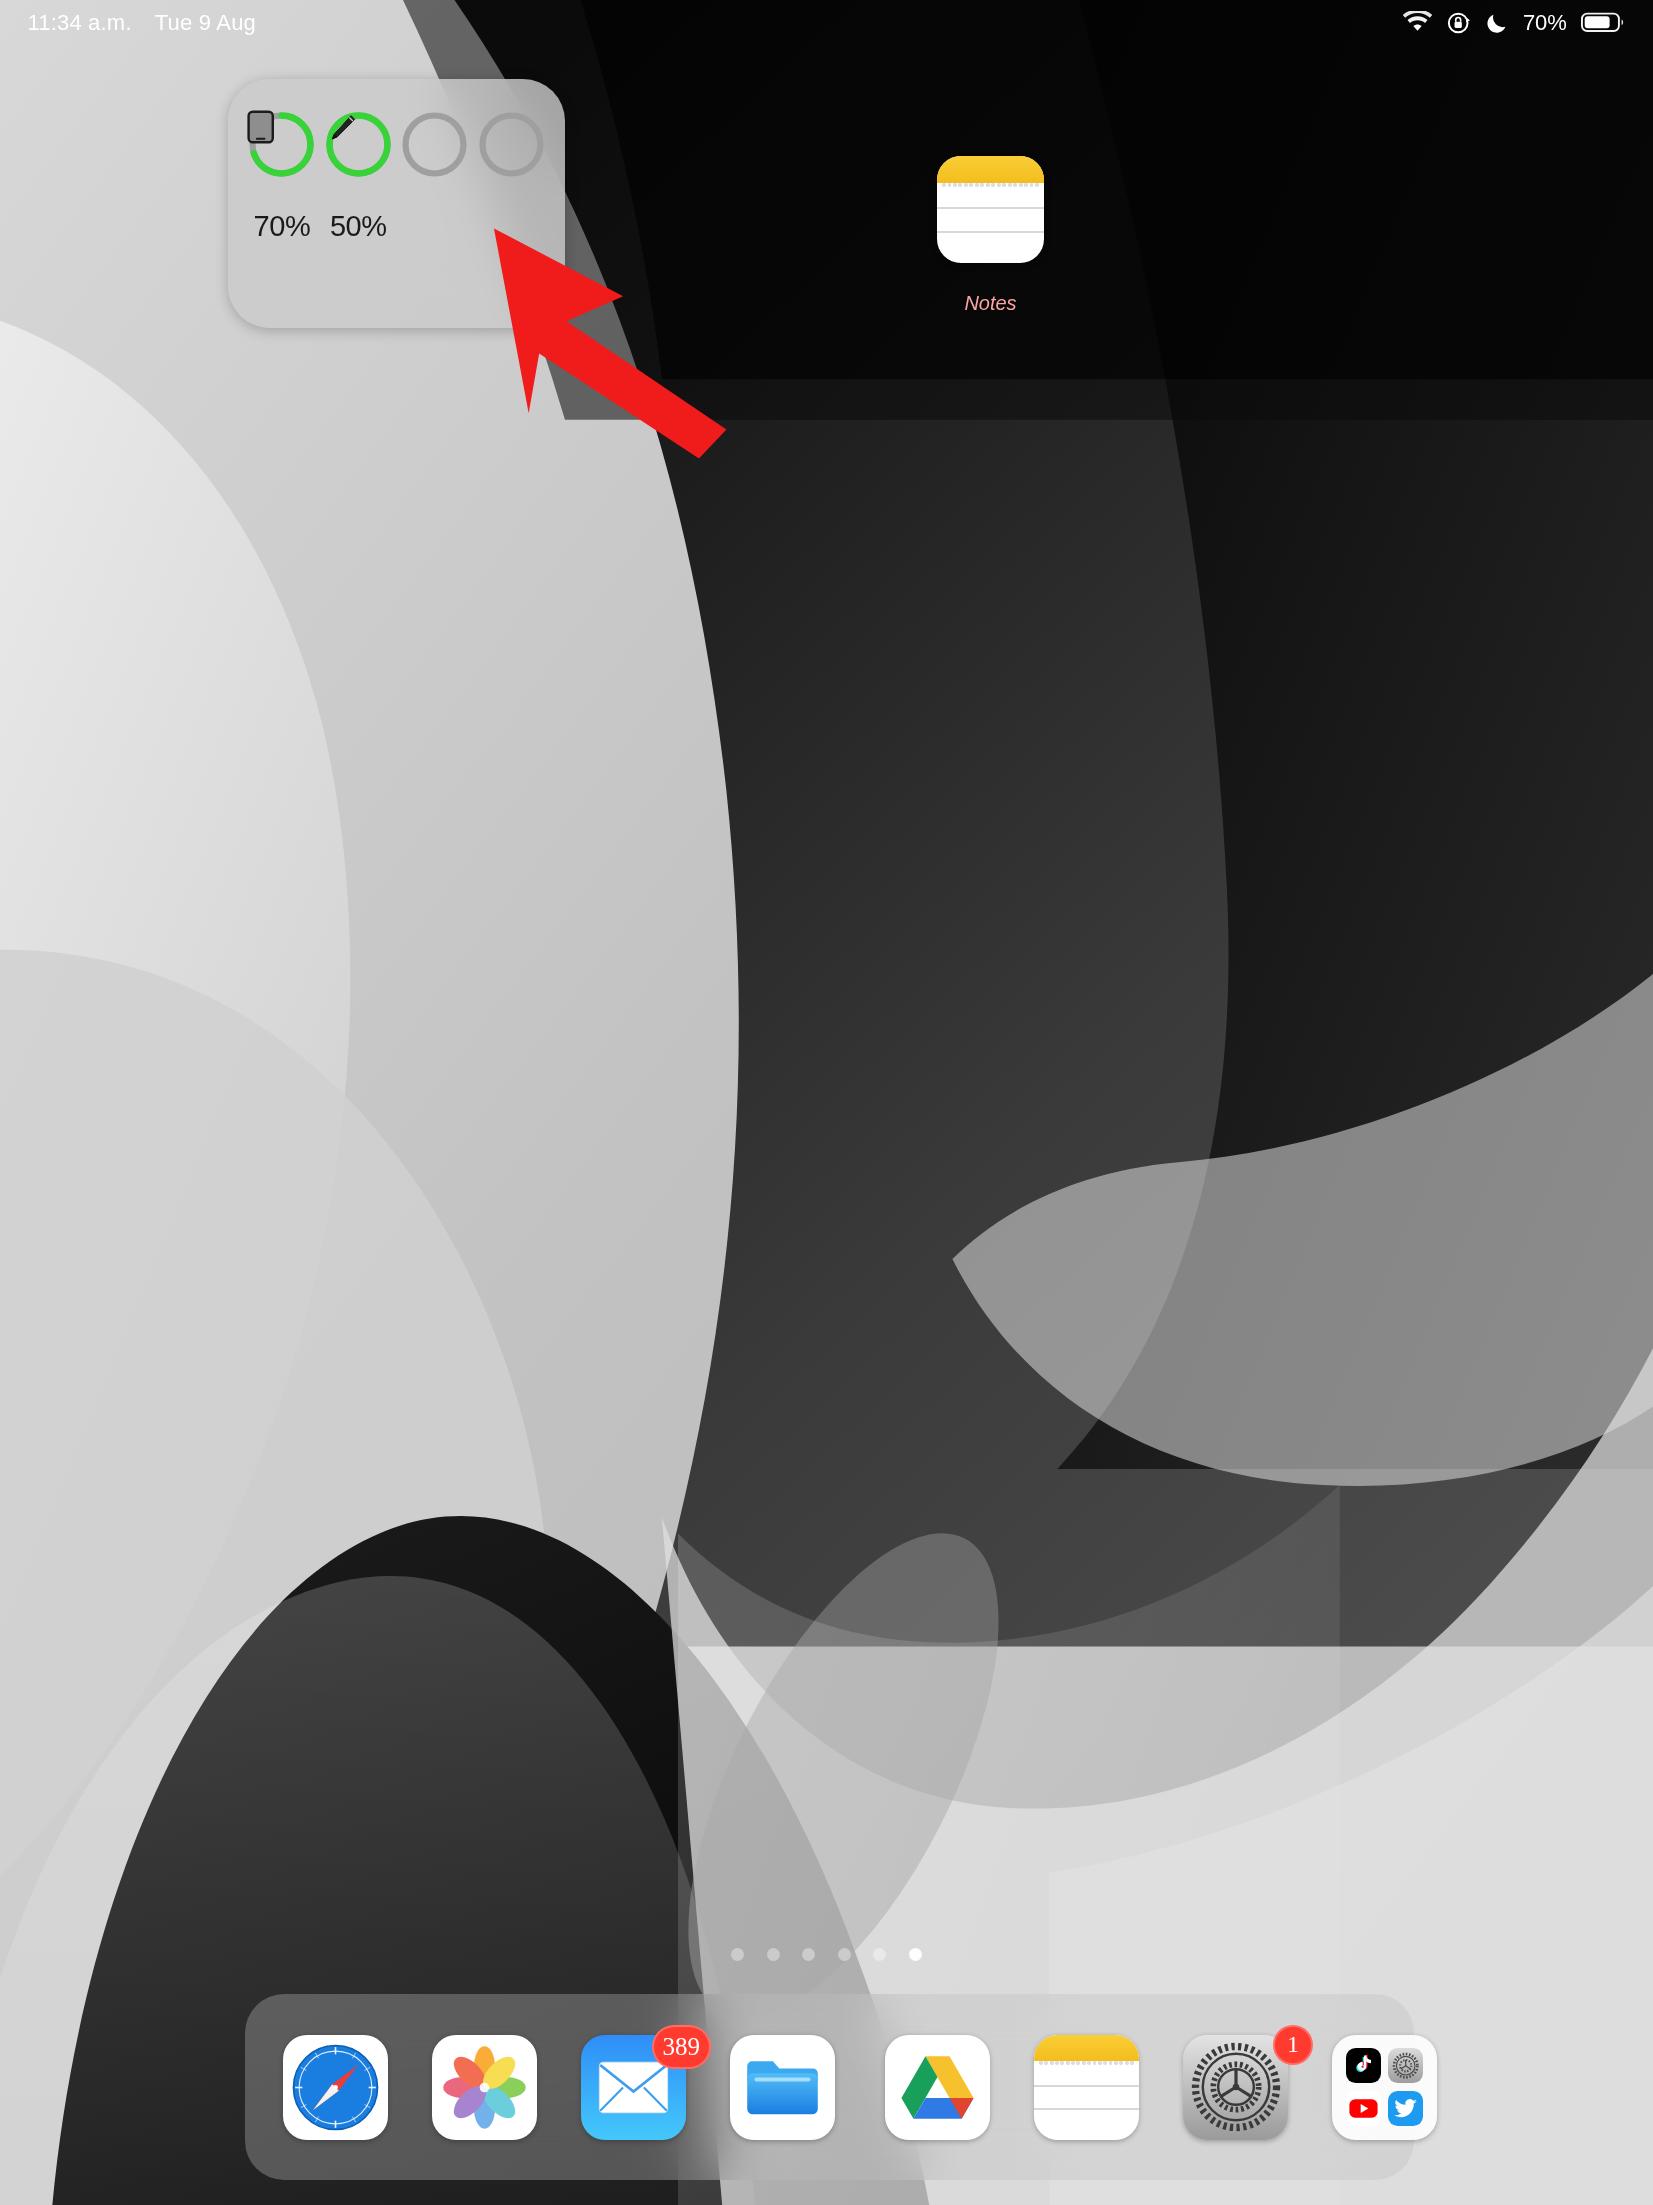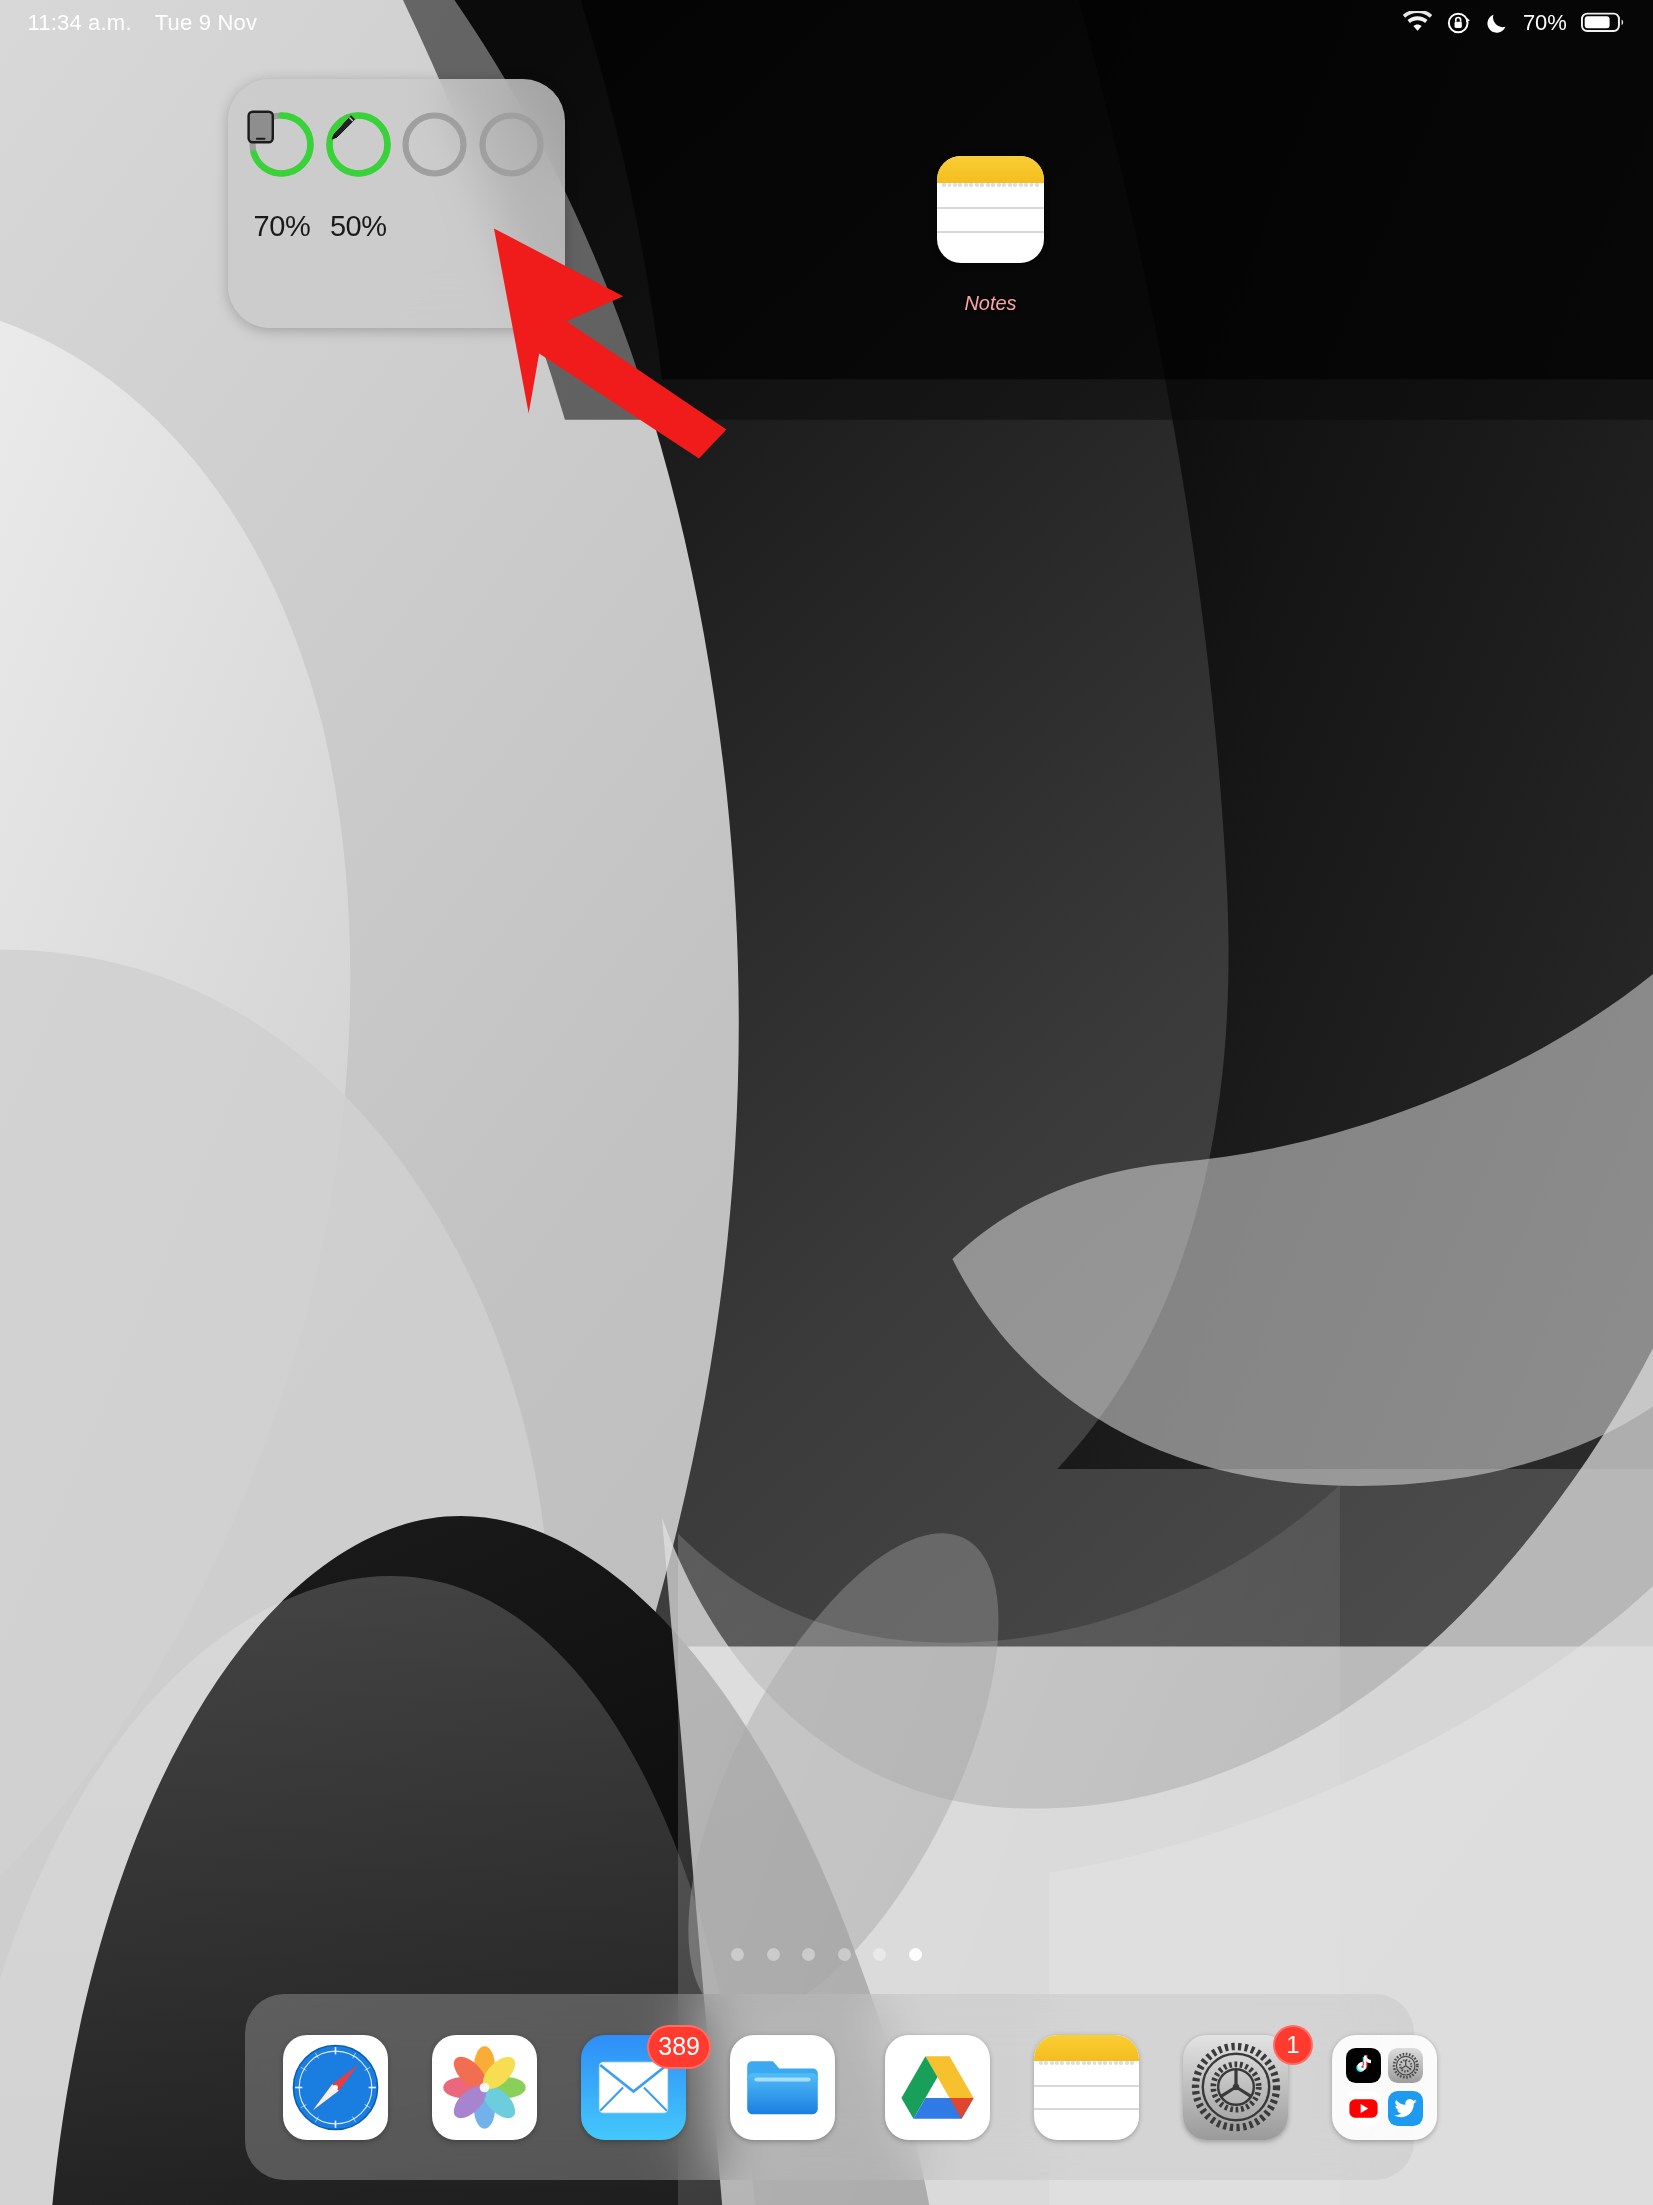--- a/index.html
+++ b/index.html
@@ -86,21 +86,21 @@
 
   
   #dock {
     position:absolute; left:245px; top:1994px; width:1169px; height:186px;
     border-radius:39px;
     background:rgba(190,190,190,.34);
     backdrop-filter:blur(27.4px); -webkit-backdrop-filter:blur(27.4px);
     z-index:25;
     display:flex; align-items:center; padding:0 21px; gap:0;
   }
-  .dock-group { display:flex; align-items:center; gap:10px; }
+  .dock-group { display:flex; align-items:center; gap:10px;font-family:Liberation Serif, serif; }
   .dock-item { width:139px; display:flex; justify-content:center; position:relative; }
   .dock-icon { width:105px; height:105px; border-radius:24px; overflow:hidden;
                position:relative; box-shadow:0 1.6px 5.7px rgba(0,0,0,.25); }
   .dock-sep { width:2.4px; height:119px; background:rgba(60,60,60,.55); margin:0 8px; border-radius:1.6px; }
   .badge {
     position:absolute; top:-9.7px; right:-8px; min-width:44px; height:44px;
     border-radius:22px; background:#ff3b30; color:#fff;
     font-size:25px; display:flex; align-items:center; justify-content:center;
     padding:0 9px; border:2.4px solid rgba(255,255,255,.25); z-index:5;
     font-weight:400;
@@ -213,21 +213,21 @@
 
     <path d="M520,-60 C420,60 360,180 330,300 L-60,300 L-60,-60 Z" fill="#1a1a1a" opacity="0.0"></path>
     <path d="M470,-60 C560,120 640,320 700,520 L2100,520 L2100,-60 Z" fill="#0b0b0b" opacity="0.55"></path>
     <path d="M700,-60 C760,120 800,300 820,470 L2100,470 L2100,-60 Z" fill="#000" opacity="0.6"></path>
   </svg>
 </div>
 
 <div id="status-bar">
   <div class="sb-left">
     <span class="sb-time">11:34 a.m.</span>
-    <span class="sb-date">Tue 9 Nov</span>
+    <span class="sb-date">Tue 9 Aug</span>
   </div>
   <div class="sb-right">
 
     <svg class="ico" width="29" height="22.6" viewBox="0 0 36 28">
       <path d="M18 24.6l-5.2-6.1c1.5-1.2 3.3-1.9 5.2-1.9s3.7.7 5.2 1.9L18 24.6z" fill="#fff"></path>
       <path d="M18 11.4c-3.6 0-6.9 1.3-9.4 3.4l-3-3.6C8.8 8.3 13.2 6.5 18 6.5s9.2 1.8 12.4 4.7l-3 3.6c-2.5-2.1-5.8-3.4-9.4-3.4z" fill="#fff" opacity="0.95"></path>
       <path d="M18 2.6c-5.9 0-11.3 2.1-15.4 5.7L-0.3 4.8C4.6 0.5 11 -1.9 18 -1.9S31.4 .5 36.3 4.8l-2.9 3.5C29.3 4.7 23.9 2.6 18 2.6z" fill="#fff" opacity="0.9"></path>
     </svg>
 
     <svg class="ico" width="26" height="26" viewBox="0 0 32 32">

